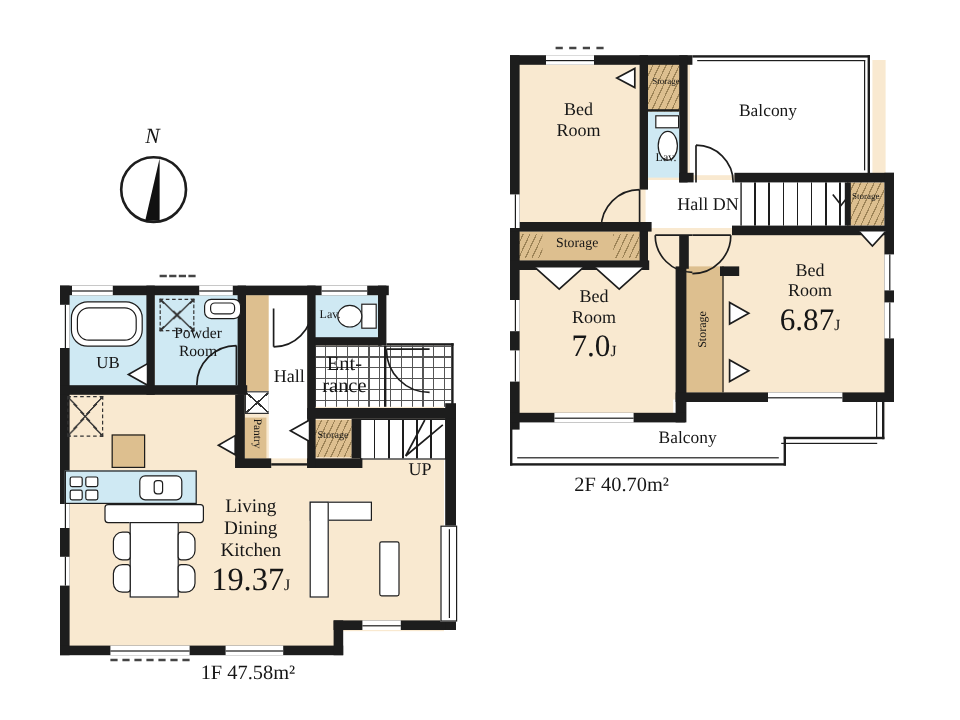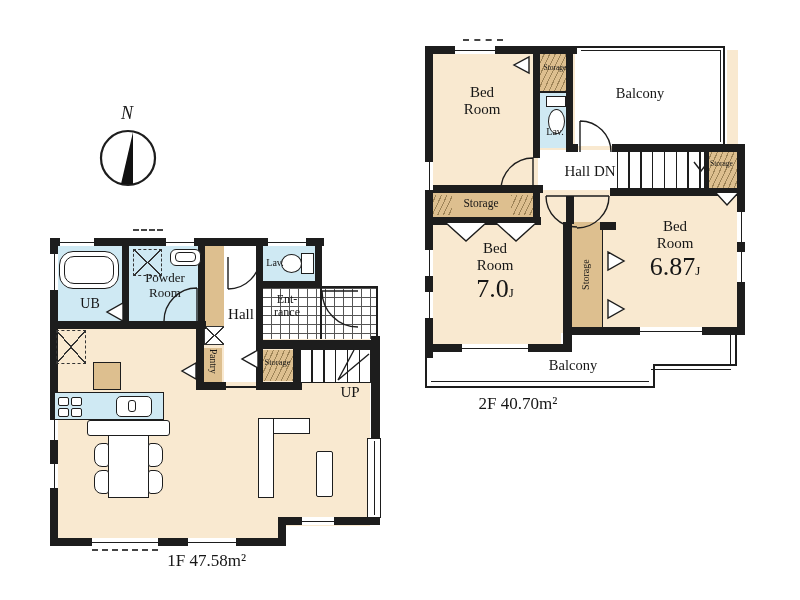--- a/index.html
+++ b/index.html
@@ -197,27 +197,33 @@
 
   <div class="lbl" style="left:112px;top:103px;width:30px;font-size:18px;font-style:italic">N</div>
 
   <div class="lbl" style="left:68px;top:296px;width:44px;font-size:14px">UB</div>
   <div class="lbl" style="left:128px;top:271px;width:74px;font-size:13px">
     <div>Powder</div>
     <div>Room</div>
   </div>
   <div class="lbl" style="left:222px;top:306px;width:38px;font-size:15px">Hall</div>
   <div class="lbl" style="left:261px;top:257px;width:28px;font-size:10px">Lav.</div>
-  <div class="lbl" style="left:262px;top:293px;width:50px;font-size:12px">
+  <div class="lbl" style="left:262px;top:293px;width:50px;font-size:17px">
     <div>Ent-</div>
     <div>rance</div>
   </div>
   <div class="lbl" style="left:195px;top:356px;width:36px;font-size:9.5px;transform:rotate(90deg)">Pantry</div>
   <div class="lbl" style="left:261px;top:358px;width:33px;font-size:8.5px">Storage</div>
   <div class="lbl" style="left:330px;top:384px;width:40px;font-size:15px">UP</div>
+  <div class="lbl" style="left:157px;top:414px;width:104px;font-size:16px">
+    <div>Living</div>
+    <div>Dining</div>
+    <div>Kitchen</div>
+    <div style="font-size:27px"><span>19.37</span><span class="unit">J</span></div>
+  </div>
   <div class="lbl" style="left:46px;top:551px;width:200px;font-size:17px;text-align:right">1F 47.58m²</div>
 
   <div class="lbl" style="left:430px;top:84px;width:104px;font-size:15px">
     <div>Bed</div>
     <div>Room</div>
   </div>
   <div class="lbl" style="left:538px;top:64px;width:34px;font-size:7.5px">Storage</div>
   <div class="lbl" style="left:539px;top:126px;width:32px;font-size:10px">Lav.</div>
   <div class="lbl" style="left:598px;top:85px;width:84px;font-size:14.5px">Balcony</div>
   <div class="lbl" style="left:544px;top:163px;width:92px;font-size:15px">Hall DN</div>

